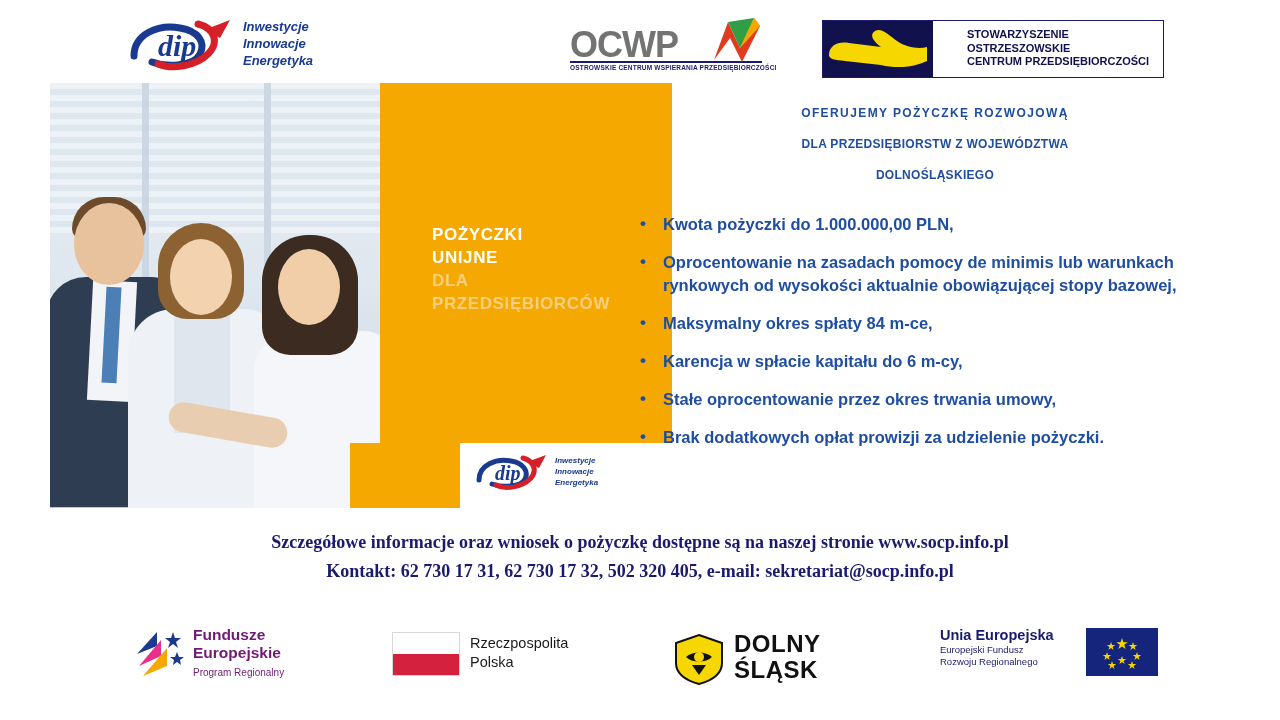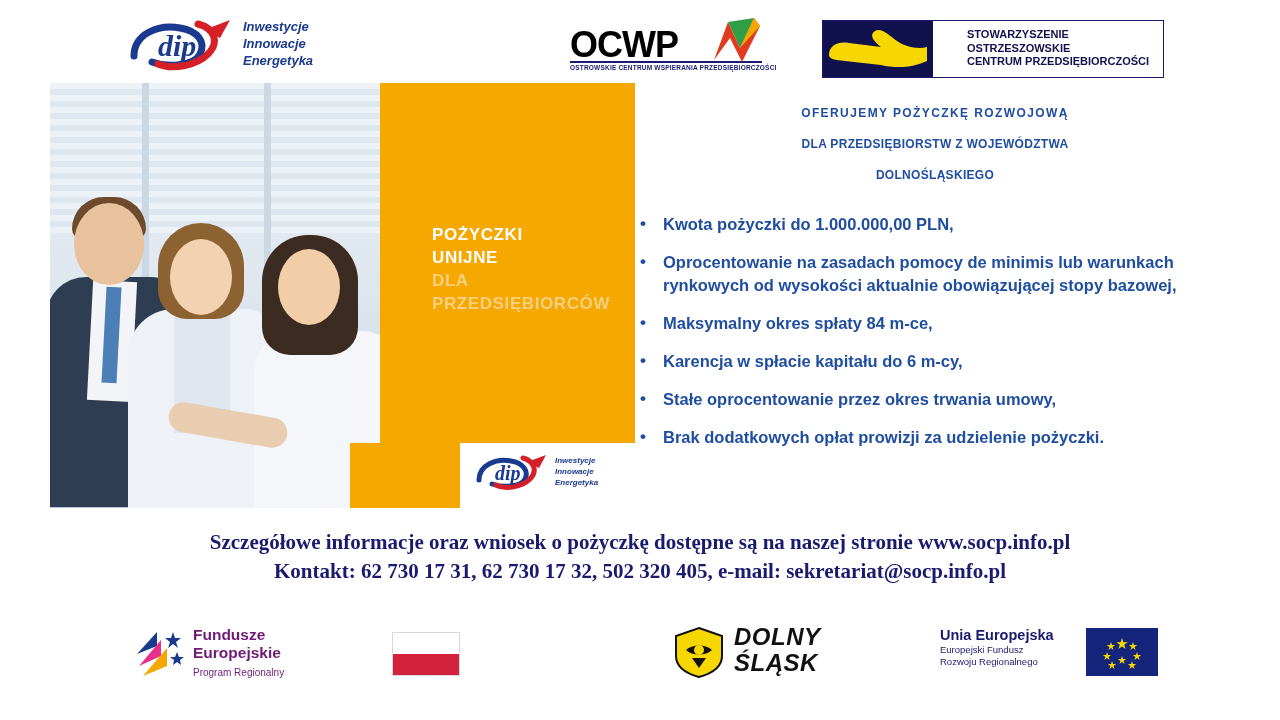--- a/index.html
+++ b/index.html
@@ -61,21 +61,21 @@
     top: 20px;
     width: 190px;
     height: 56px;
   }
   .ocwp-text {
     position: absolute;
     left: 0;
     top: 4px;
     font-size: 36px;
     font-weight: bold;
-    color: #000000;
+    color: #737373;
     letter-spacing: -1px;
     font-family: "Liberation Sans", sans-serif;
   }
   .ocwp-sub {
     position: absolute;
     left: 0;
     top: 44px;
     font-size: 6.5px;
     font-weight: bold;
     color: #1a1a6e;
@@ -220,21 +220,21 @@
     height: 30px;
     background: #e9cdb0;
     border-radius: 16px;
     transform: rotate(10deg);
   }
 
   .orange-panel {
     position: absolute;
     left: 330px;
     top: 0;
-    width: 255px;
+    width: 292px;
     height: 360px;
     background: #f5a800;
   }
   .orange-panel .headline {
     position: absolute;
     left: 52px;
     top: 140px;
     color: #ffffff;
     font-weight: bold;
     font-size: 17px;
@@ -321,21 +321,21 @@
   
   .footer-text {
     position: absolute;
     left: 0;
     top: 528px;
     width: 1280px;
     text-align: center;
     font-family: "Liberation Serif", serif;
     color: #1a1a6e;
     font-weight: bold;
-    font-size: 21px;
+    font-size: 18px;
     line-height: 29px;
   }
 
   
   .bottom-strip {
     position: absolute;
     left: 0;
     top: 608px;
     width: 1280px;
     height: 90px;
@@ -385,24 +385,23 @@
     left: 78px;
     top: 10px;
     color: #1a1a1a;
     font-size: 14.5px;
     line-height: 19px;
   }
 
   .ds-logo {
     position: absolute;
     left: 672px;
-    top: 14px;
+    top: 21px;
     width: 200px;
     height: 60px;
-    font-style: italic;
   }
   .ds-crest {
     position: absolute;
     left: 0;
     top: 4px;
     width: 54px;
     height: 52px;
   }
   .ds-text {
     position: absolute;
@@ -585,20 +584,24 @@
       <div class="t1">Fundusze</div>
       <div class="t1">Europejskie</div>
       <div class="t2">Program Regionalny</div>
     </div>
   </div>
 
   <div class="pl-logo">
     <div class="pl-flag">
       <div class="white"></div>
       <div class="red"></div>
+    </div>
+    <div class="pl-text">
+      <div>Rzeczpospolita</div>
+      <div>Polska</div>
     </div>
   </div>
 
   <div class="ds-logo">
     <div class="ds-crest">
       <svg viewBox="0 0 54 52" width="54" height="52">
         <path d="M27 2 L50 10 L50 30 C50 42, 38 48, 27 51 C16 48, 4 42, 4 30 L4 10 Z" fill="#f6d800" stroke="#111" stroke-width="2"></path>
         <path d="M14 24 C20 18, 34 18, 40 24 C34 30, 20 30, 14 24 Z" fill="#111"></path>
         <circle cx="27" cy="24" r="5" fill="#f6d800"></circle>
         <path d="M20 32 L34 32 L27 42 Z" fill="#111"></path>

